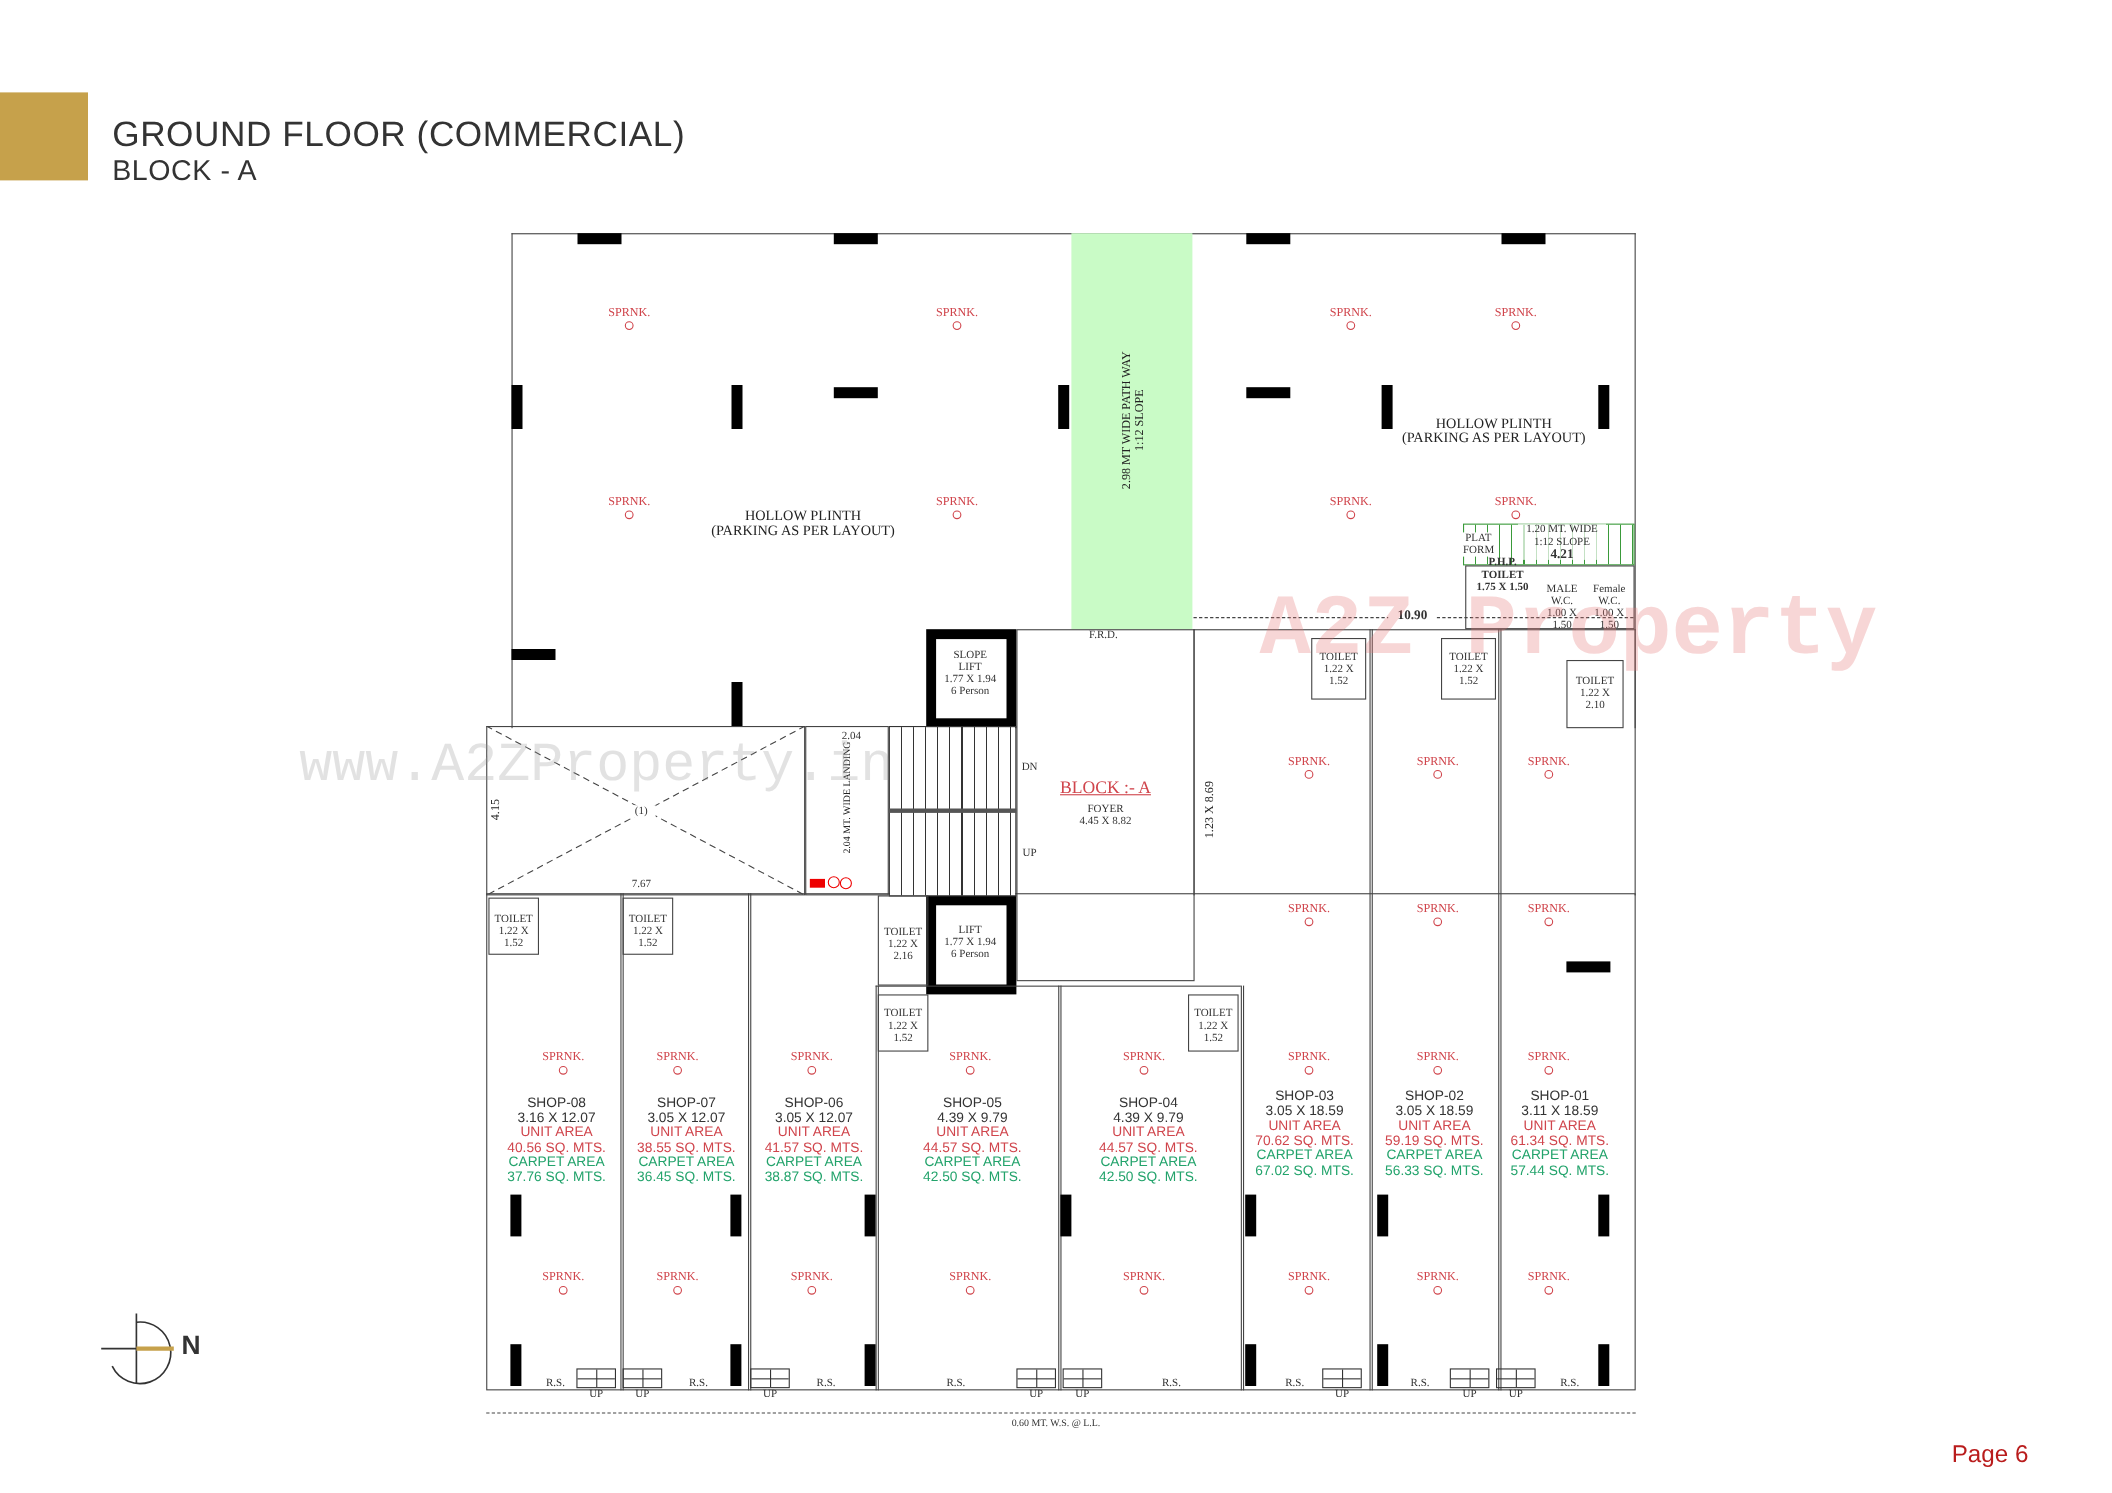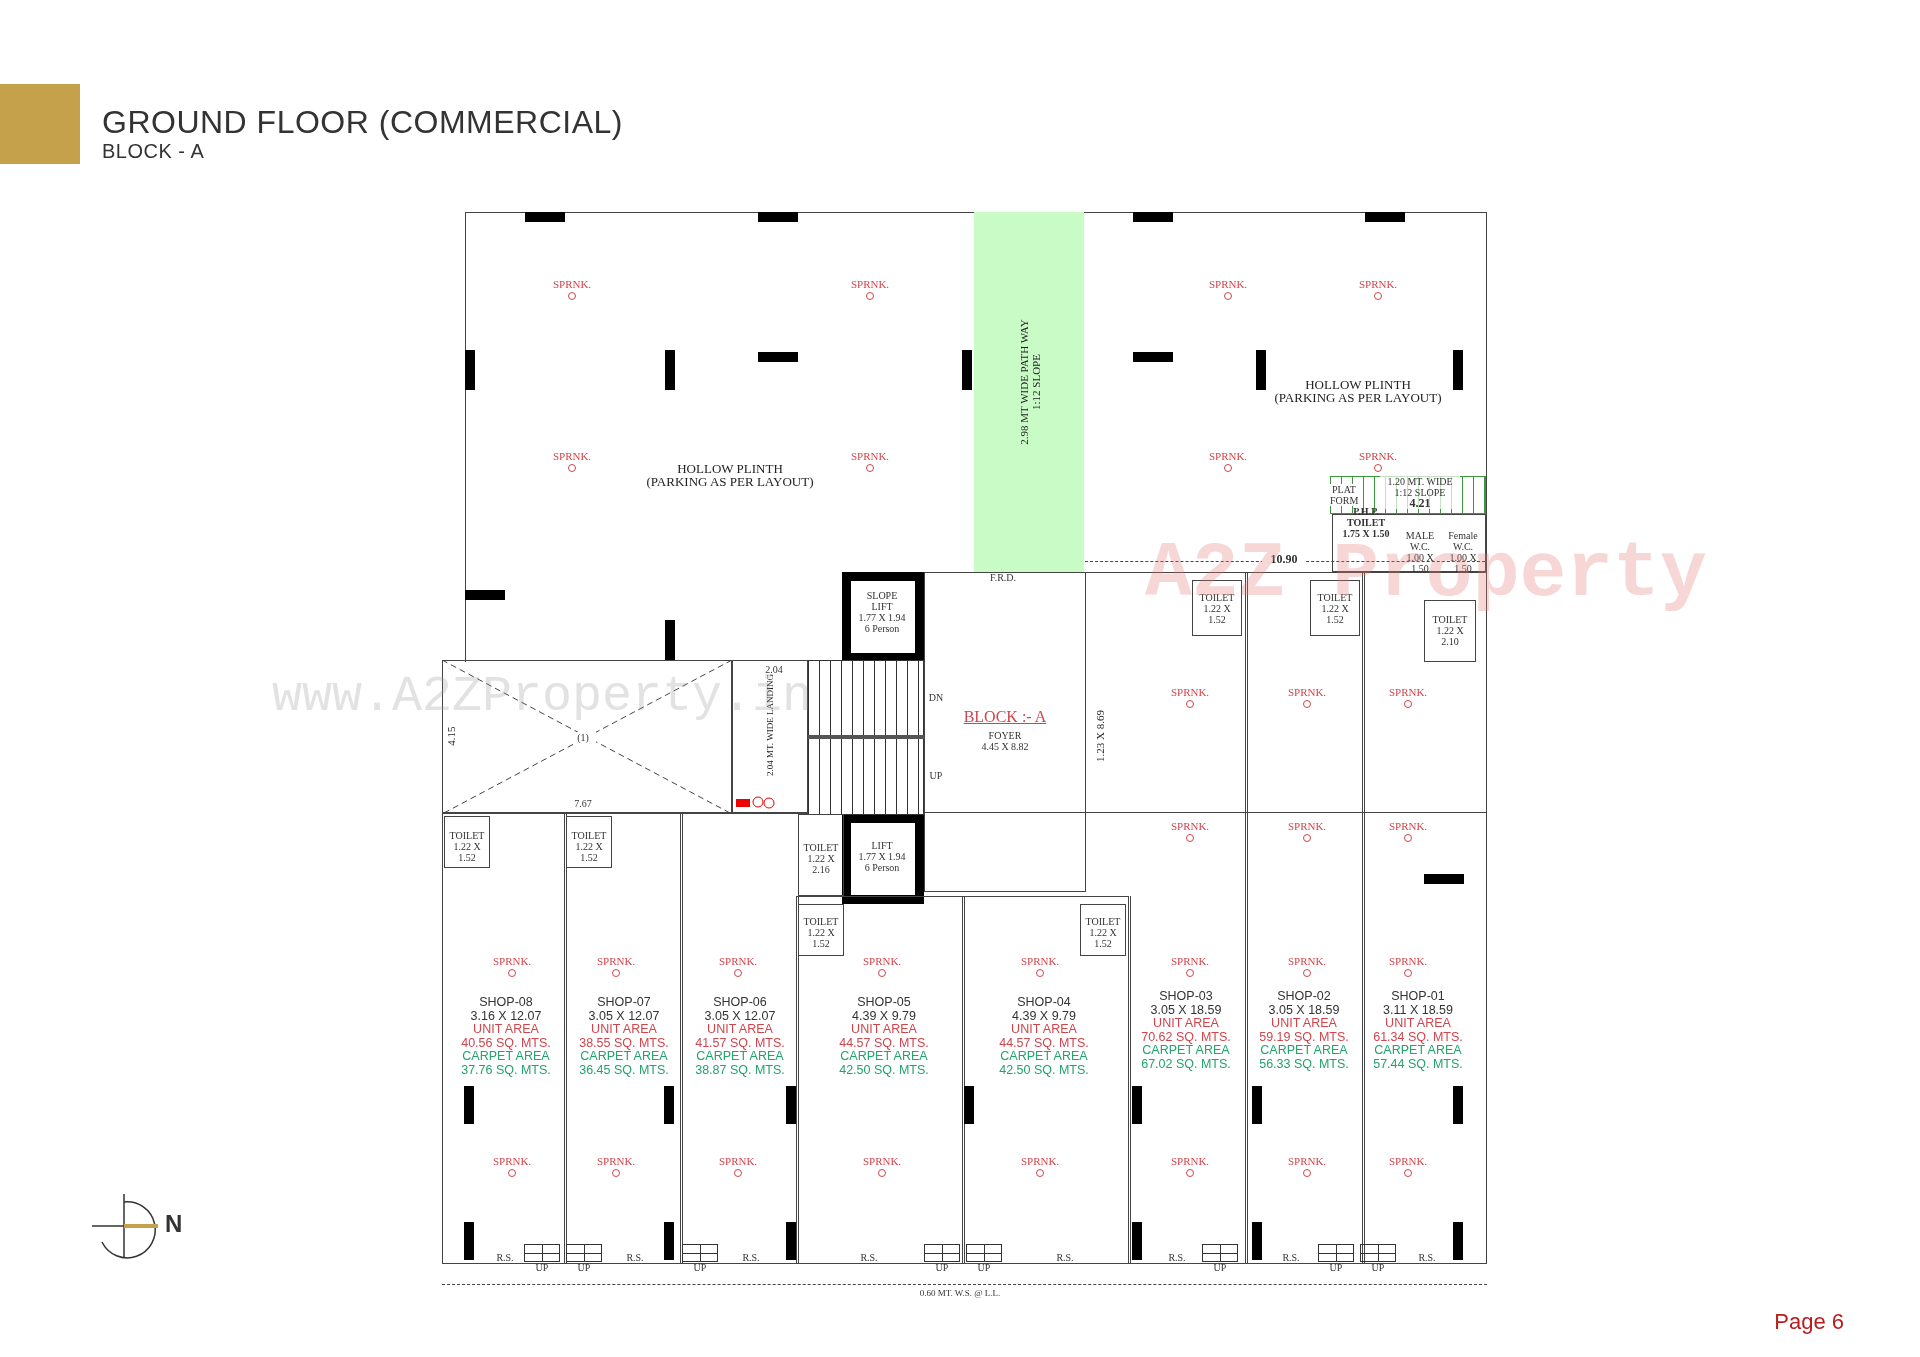--- a/index.html
+++ b/index.html
@@ -1,20 +1,20 @@
 <!DOCTYPE html>
 <html><head>
 <meta charset="utf-8">
 <style>
   html,body{margin:0;padding:0;background:#fff;}
   body{width:1920px;height:1357px;position:relative;overflow:hidden;font-family:"Liberation Serif",serif;}
   .abs{position:absolute;}
   .gold-block{left:0;top:84px;width:80px;height:80px;background:#c6a14b;}
   .title{left:102px;top:104px;font-family:"Liberation Sans",sans-serif;font-size:32px;color:#333;letter-spacing:0.5px;}
-  .subtitle{left:102px;top:140px;font-family:"Liberation Sans",sans-serif;font-size:20px;color:#333;letter-spacing:0.5px;}
+  .subtitle{left:102px;top:140px;font-family:"Liberation Sans",sans-serif;font-size:26px;color:#333;letter-spacing:0.5px;}
   .page-num{right:76px;top:1309px;font-family:"Liberation Sans",sans-serif;font-size:22px;color:#b91c1c;}
   .wall{position:absolute;border:1.5px solid #444;box-sizing:border-box;}
   .col{position:absolute;background:#000;}
   .sprk{position:absolute;color:#d0454c;font-size:11px;text-align:center;width:60px;margin-left:-30px;line-height:12px;}
   .sprk .dot{display:block;margin:2px auto 0;width:6px;height:6px;border:1.3px solid #d0454c;border-radius:50%;}
   .lbl{position:absolute;font-size:12px;color:#222;text-align:center;line-height:13px;}
   .tiny{position:absolute;font-size:10px;color:#333;line-height:11px;text-align:center;}
   .shop{position:absolute;text-align:center;font-family:"Liberation Sans",sans-serif;font-size:12.5px;line-height:13.5px;width:110px;margin-left:-55px;}
   .shop .n{color:#333}
   .shop .u{color:#d0454c}

